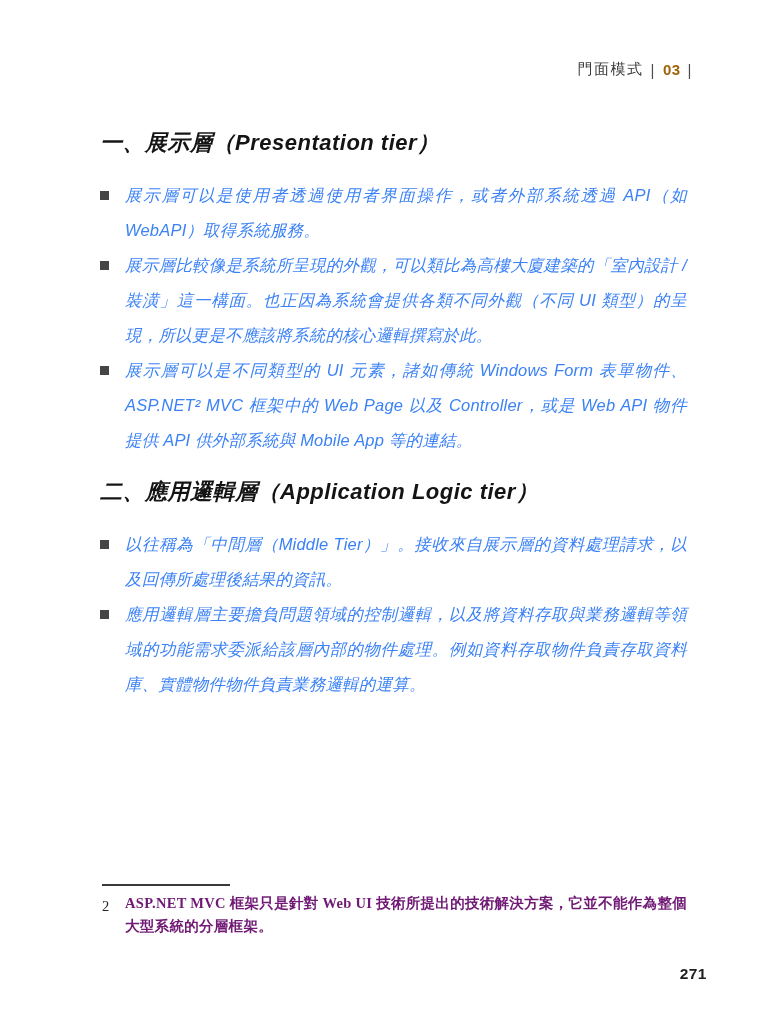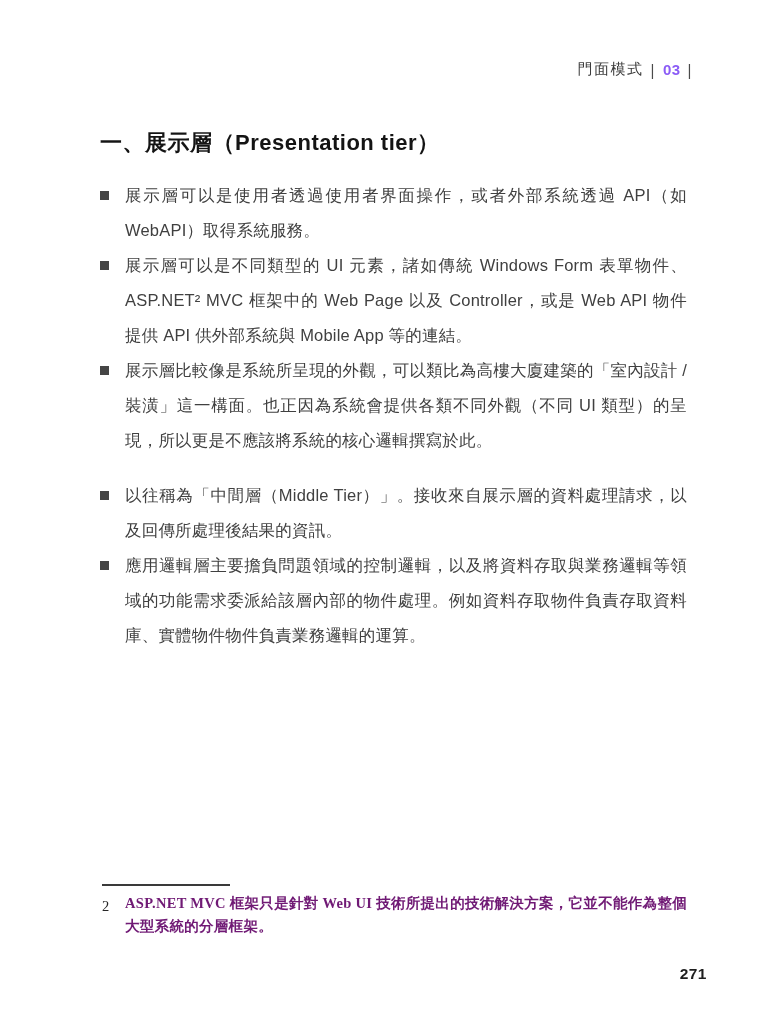--- a/index.html
+++ b/index.html
@@ -29,30 +29,31 @@
     letter-spacing: 1.5px;
   }
   .running-header .vbar {
     color: #4a4a4a;
     font-weight: 400;
     padding: 0 7px;
     transform: scaleY(1.15);
   }
   .running-header .chnum {
     font-weight: 700;
-    color: #8b5cf6;
+    color: #a16207;
     letter-spacing: 0.5px;
   }
 
   
   .content {
     position: absolute;
     left: 100px;
     top: 128px;
     width: 587px;
+    font-style: italic;
   }
   h1.section-heading {
     font-size: 22px;
     line-height: 30px;
     font-weight: 700;
     color: #141414;
     letter-spacing: 0.5px;
   }
   h1.second { margin-top: 19px; }
 
@@ -69,21 +70,21 @@
     width: 9px;
     height: 9px;
     background: #454545;
     margin-top: 13px;
     margin-right: 16px;
   }
   .btext {
     flex: 1;
     font-size: 16.5px;
     line-height: 35px;
-    color: #404040;
+    color: #3b82f6;
     text-align: justify;
     letter-spacing: 0.2px;
   }
 
   
   .footnote-area {
     position: absolute;
     left: 102px;
     top: 884px;
     width: 585px;
@@ -141,28 +142,29 @@
 
     <h1 class="section-heading">一、展示層（Presentation tier）</h1>
 
     <ul class="bullet-list">
       <li>
         <span class="sq"></span>
         <p class="btext">展示層可以是使用者透過使用者界面操作，或者外部系統透過 API（如 WebAPI）取得系統服務。</p>
       </li>
       <li>
         <span class="sq"></span>
-        <p class="btext">展示層可以是不同類型的 UI 元素，諸如傳統 Windows Form 表單物件、ASP.NET² MVC 框架中的 Web Page 以及 Controller，或是 Web API 物件提供 API 供外部系統與 Mobile App 等的連結。</p>
+        <p class="btext">展示層比較像是系統所呈現的外觀，可以類比為高樓大廈建築的「室內設計 / 裝潢」這一構面。也正因為系統會提供各類不同外觀（不同 UI 類型）的呈現，所以更是不應該將系統的核心邏輯撰寫於此。</p>
       </li>
       <li>
         <span class="sq"></span>
-        <p class="btext">展示層比較像是系統所呈現的外觀，可以類比為高樓大廈建築的「室內設計 / 裝潢」這一構面。也正因為系統會提供各類不同外觀（不同 UI 類型）的呈現，所以更是不應該將系統的核心邏輯撰寫於此。</p>
+        <p class="btext">展示層可以是不同類型的 UI 元素，諸如傳統 Windows Form 表單物件、ASP.NET² MVC 框架中的 Web Page 以及 Controller，或是 Web API 物件提供 API 供外部系統與 Mobile App 等的連結。</p>
       </li>
     </ul>
 
+    <h1 class="section-heading second">二、應用邏輯層（Application Logic tier）</h1>
 
     <ul class="bullet-list">
       <li>
         <span class="sq"></span>
         <p class="btext">以往稱為「中間層（Middle Tier）」。接收來自展示層的資料處理請求，以及回傳所處理後結果的資訊。</p>
       </li>
       <li>
         <span class="sq"></span>
         <p class="btext">應用邏輯層主要擔負問題領域的控制邏輯，以及將資料存取與業務邏輯等領域的功能需求委派給該層內部的物件處理。例如資料存取物件負責存取資料庫、實體物件物件負責業務邏輯的運算。</p>
       </li>

